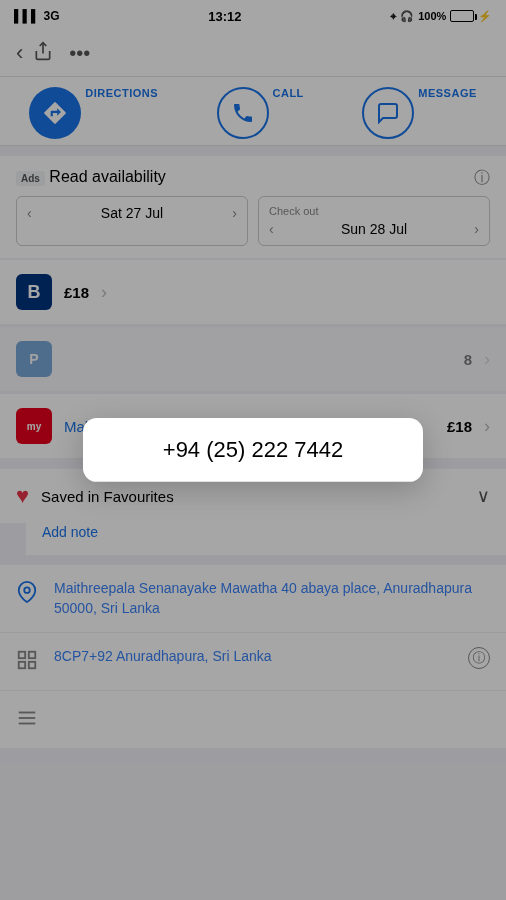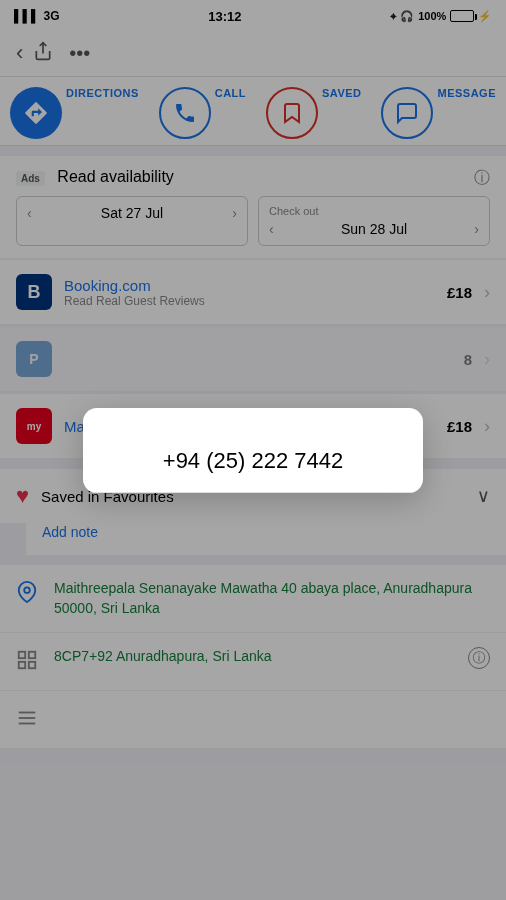--- a/index.html
+++ b/index.html
@@ -94,21 +94,20 @@
       padding: 12px 16px;
     }
     .ads-badge {
       display: inline-block;
       background: #f1f3f4;
       color: #555;
       font-size: 10px;
       font-weight: 600;
       padding: 2px 5px;
       border-radius: 3px;
-      margin-right: 8px;
     }
     .availability-title {
       font-size: 16px;
       font-weight: 500;
       display: inline;
     }
     .availability-info {
       float: right;
       color: #888;
       font-size: 16px;
@@ -188,21 +187,21 @@
       margin-top: 10px;
     }
     .info-row {
       display: flex;
       align-items: flex-start;
       padding: 14px 16px;
       border-bottom: 1px solid #f0f0f0;
       gap: 16px;
     }
     .info-icon { font-size: 20px; color: #888; flex-shrink: 0; margin-top: 2px; }
-    .info-text { flex: 1; font-size: 14px; color: #15803d; line-height: 1.4; }
+    .info-text { flex: 1; font-size: 14px; color: #3b82f6; line-height: 1.4; }
     .info-badge {
       width: 22px; height: 22px;
       border: 1.5px solid #888; border-radius: 50%;
       display: flex; align-items: center; justify-content: center;
       font-size: 13px; color: #888; cursor: pointer;
       flex-shrink: 0;
     }
 
     
     .contact-row {
@@ -224,21 +223,21 @@
     }
     .dialog {
       background: white;
       border-radius: 14px;
       width: 340px;
       overflow: hidden;
       box-shadow: 0 8px 30px rgba(0,0,0,0.2);
     }
     .dialog-phone {
       text-align: center;
-      padding: 40px 20px 18px;
+      padding: 19px 20px 18px;
       font-size: 22px;
       font-weight: 400;
       color: #000;
     }
     .dialog-divider-h {
       height: 1px;
       background: #e0e0e0;
     }
     .dialog-buttons {
       display: flex;
@@ -306,28 +305,20 @@
   </div>
   <div class="action-item">
     <div class="action-circle call">
       <svg width="24" height="24" viewBox="0 0 24 24" fill="#1a73e8">
         <path d="M6.6 10.8c1.4 2.8 3.8 5.1 6.6 6.6l2.2-2.2c.3-.3.7-.4 1-.2 1.1.4 2.3.6 3.6.6.6 0 1 .4 1 1V20c0 .6-.4 1-1 1-9.4 0-17-7.6-17-17 0-.6.4-1 1-1h3.5c.6 0 1 .4 1 1 0 1.3.2 2.5.6 3.6.1.3 0 .7-.2 1L6.6 10.8z"></path>
       </svg>
     </div>
     <span class="action-label">CALL</span>
   </div>
   <div class="action-item">
-    <div class="action-circle saved">
-      <svg width="24" height="24" viewBox="0 0 24 24" fill="none" stroke="#d93025" stroke-width="2">
-        <path d="M19 21l-7-5-7 5V5a2 2 0 012-2h10a2 2 0 012 2z"></path>
-      </svg>
-    </div>
-    <span class="action-label">SAVED</span>
-  </div>
-  <div class="action-item">
     <div class="action-circle message">
       <svg width="24" height="24" viewBox="0 0 24 24" fill="none" stroke="#1a73e8" stroke-width="2">
         <path d="M21 15a2 2 0 01-2 2H7l-4 4V5a2 2 0 012-2h14a2 2 0 012 2z"></path>
       </svg>
     </div>
     <span class="action-label">MESSAGE</span>
   </div>
 </div>
 
 <div class="availability-section">
@@ -351,24 +342,20 @@
         <span class="date-value">Sun 28 Jul</span>
         <span class="date-arrow">›</span>
       </div>
     </div>
   </div>
 </div>
 
 <div>
   <div class="listing-item">
     <div class="listing-logo logo-booking">B</div>
-    <div class="listing-info">
-      <div class="listing-name">Booking.com</div>
-      <div class="listing-sub">Read Real Guest Reviews</div>
-    </div>
     <span class="listing-price">£18</span>
     <span class="listing-chevron">›</span>
   </div>
   <div class="listing-item" style="opacity:0.5;">
     <div class="listing-logo logo-parking">P</div>
     <div class="listing-info"></div>
     <span class="listing-price">8</span>
     <span class="listing-chevron">›</span>
   </div>
   <div class="listing-item">

